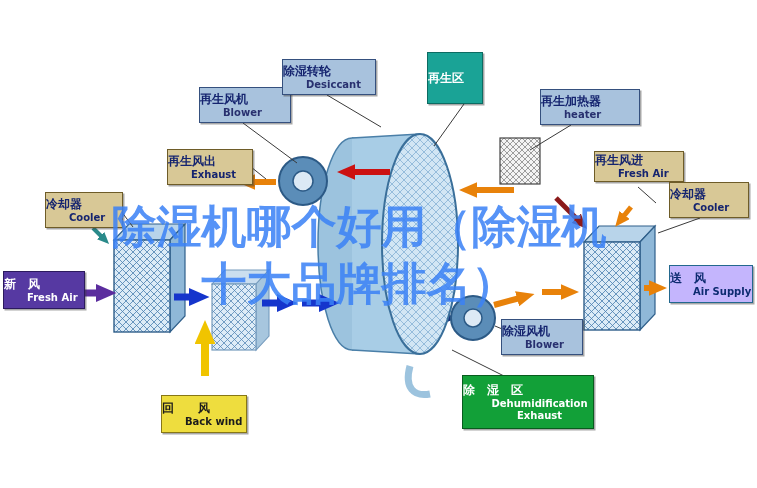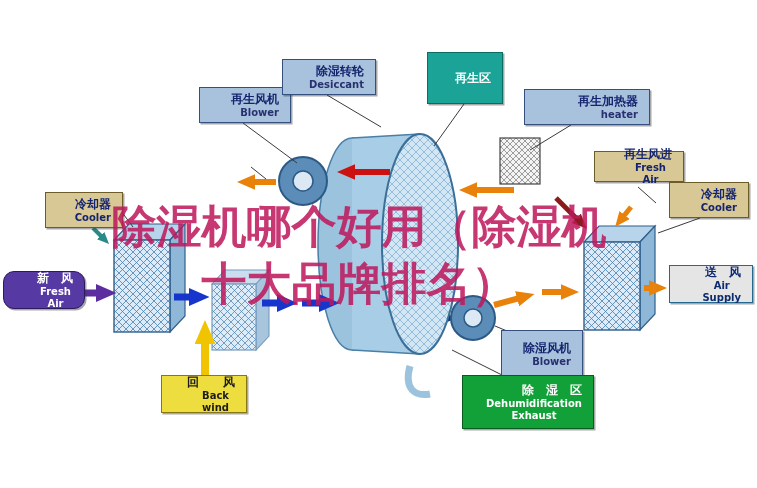--- a/index.html
+++ b/index.html
@@ -4,40 +4,40 @@
 <style>
   html,body { margin:0; padding:0; background:#ffffff; }
   #stage {
     position:relative; width:757px; height:488px; background:#ffffff;
     overflow:hidden; font-family:"DejaVu Sans","Liberation Sans",sans-serif;
   }
   #diagram-svg { position:absolute; left:0; top:0; z-index:1; }
 
   .label {
     position:absolute; box-sizing:border-box; z-index:2;
-    display:flex; flex-direction:column; align-items:flex-end; justify-content:center;
+    display:flex; flex-direction:column; align-items:flex-start; justify-content:center;
     border:1px solid #2a2a2a; box-shadow:1.5px 1.5px 0 rgba(60,60,60,.45);
-    padding:1px 11px; text-align:center;
+    padding:1px 0; text-align:center;
   }
   .label .zh { font-size:12px; font-weight:700; line-height:15px; white-space:nowrap; }
   .label .en { font-size:10px; font-weight:700; line-height:12px;margin-left:23px; }
 
   .steel   { background:#a8c2dd; border-color:#35507e; color:#15246f; }
   .steel .en { color:#28306f; }
   .tan     { background:#d8c896; border-color:#6e5c28; color:#15246f; }
   .teal-box   { background:#1aa396; border-color:#0c6b62; color:#ffffff; }
-  .purple-box { background:#5639a2; border-color:#2c1a5e; color:#ffffff;border-radius:11px; }
-  .cyan-box   { background:#e5e5e5; border-color:#23688e; color:#0d2b70; }
+  .purple-box { background:#5639a2; border-color:#2c1a5e; color:#ffffff; }
+  .cyan-box   { background:#c4b5fd; border-color:#23688e; color:#0d2b70; }
   .yellow-box { background:#eedd3e; border-color:#877716; color:#1c1c1c; }
   .green-box  { background:#12a038; border-color:#085c1e; color:#ffffff; }
   .break-all .en { word-break:break-all; }
 
   .watermark {
     position:absolute; left:0; top:198px; width:718px; z-index:5;
-    text-align:center; color:#be185d; opacity:.86;
+    text-align:center; color:#3b82f6; opacity:.86;
     font-weight:700; font-size:45px; line-height:57px;
     pointer-events:none; white-space:nowrap;
   }
 </style>
 </head>
 <body>
 
 <div id="stage">
 
   <svg id="diagram-svg" width="757" height="488" viewBox="0 0 757 488">
@@ -154,29 +154,33 @@
   <div class="label steel" style="left:199px;top:87px;width:92px;height:36px;">
     <div class="zh">再生风机</div>
     <div class="en">Blower</div>
   </div>
 
   <div class="label steel" style="left:282px;top:59px;width:94px;height:36px;">
     <div class="zh">除湿转轮</div>
     <div class="en">Desiccant</div>
   </div>
 
-  <div class="label teal-box break-all" style="left:427px;top:52px;width:76px;height:52px;">
+  <div class="label teal-box break-all" style="left:427px;top:52px;width:56px;height:52px;">
     <div class="zh">再生区</div>
   </div>
 
-  <div class="label steel" style="left:524px;top:89px;width:126px;height:36px;">
+  <div class="label steel" style="left:540px;top:89px;width:100px;height:36px;">
     <div class="zh">再生加热器</div>
     <div class="en">heater</div>
   </div>
 
+  <div class="label tan" style="left:167px;top:149px;width:86px;height:36px;">
+    <div class="zh">再生风出</div>
+    <div class="en">Exhaust</div>
+  </div>
 
   <div class="label tan" style="left:594px;top:151px;width:90px;height:31px;">
     <div class="zh">再生风进</div>
     <div class="en">Fresh Air</div>
   </div>
 
   <div class="label tan" style="left:45px;top:192px;width:78px;height:36px;">
     <div class="zh">冷却器</div>
     <div class="en">Cooler</div>
   </div>
@@ -189,26 +193,26 @@
   <div class="label purple-box" style="left:3px;top:271px;width:82px;height:38px;">
     <div class="zh">新　风</div>
     <div class="en">Fresh Air</div>
   </div>
 
   <div class="label cyan-box" style="left:669px;top:265px;width:84px;height:38px;">
     <div class="zh">送　风</div>
     <div class="en">Air Supply</div>
   </div>
 
-  <div class="label yellow-box" style="left:161px;top:375px;width:86px;height:38px;">
+  <div class="label yellow-box" style="left:161px;top:395px;width:86px;height:38px;">
     <div class="zh">回　　风</div>
     <div class="en">Back wind</div>
   </div>
 
-  <div class="label steel" style="left:501px;top:330px;width:82px;height:48px;">
+  <div class="label steel" style="left:501px;top:319px;width:82px;height:36px;">
     <div class="zh">除湿风机</div>
     <div class="en">Blower</div>
   </div>
 
   <div class="label green-box" style="left:462px;top:375px;width:132px;height:54px;">
     <div class="zh">除　湿　区</div>
     <div class="en">Dehumidification Exhaust</div>
   </div>
 
   <div class="watermark">

